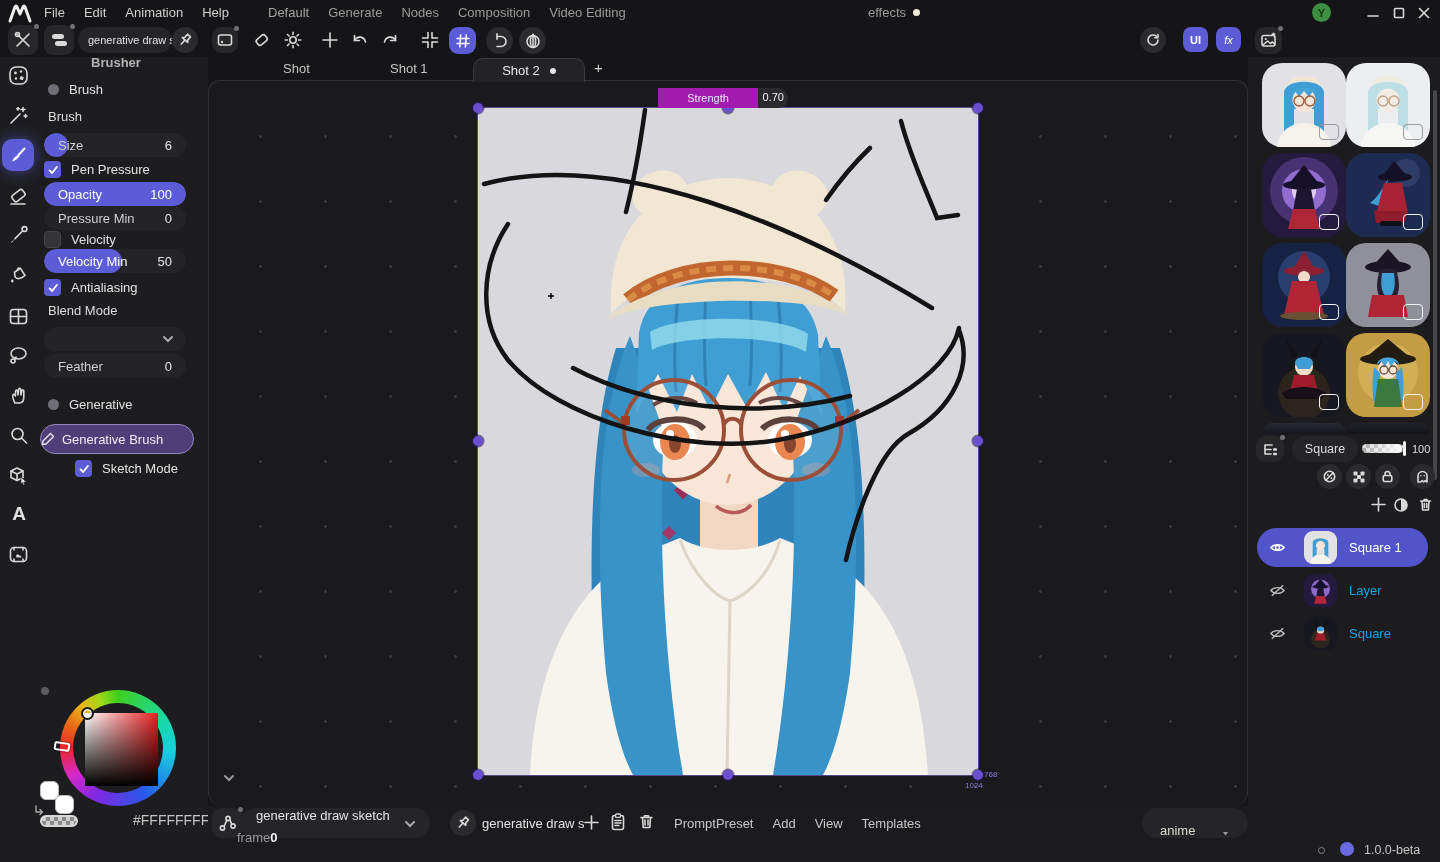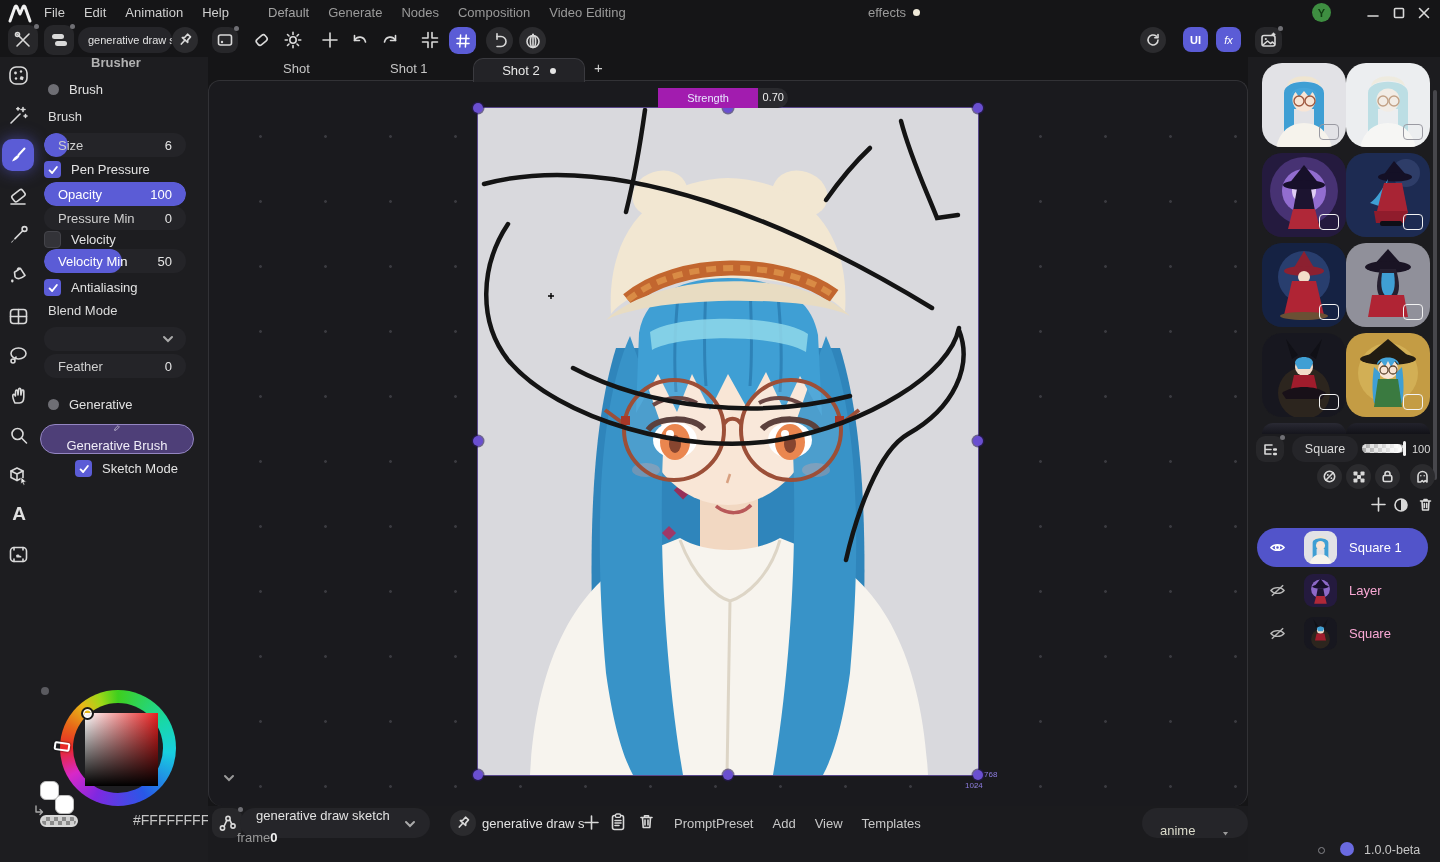--- a/index.html
+++ b/index.html
@@ -40,21 +40,21 @@
     background-image:radial-gradient(circle,#3a3a40 1.3px,transparent 1.5px);
     background-size:65px 65px; background-position:19px 23px; }
   .handle { position:absolute; width:10px; height:10px; border-radius:50%; background:#6a4fd0; box-shadow:0 0 0 1.5px rgba(40,25,90,.6); z-index:5; }
   .thumb { position:absolute; width:84px; height:84px; border-radius:20px; overflow:hidden; background:#222; }
   .thumb svg { display:block; width:100%; height:100%; }
   .tbadge { position:absolute; right:7px; bottom:7px; width:20px; height:16px; border:1.6px solid #f2f2f2; border-radius:4px; }
   .tbadge.dim { border-color:#9a9aa2; }
   .lrow { position:absolute; left:1257px; width:171px; height:39px; border-radius:20px; display:flex; align-items:center; }
   .lthumb { width:33px; height:33px; border-radius:9px; overflow:hidden; margin-left:18px; flex:none; }
   .lthumb svg { display:block; width:100%; height:100%; }
-  .lname { margin-left:12px; color:#f9a8d4; }
+  .lname { margin-left:12px; color:#0ea5e9; }
   .tabtxt { color:#c6c6c6; }
   .tiny { font-size:11px; }
 </style>
 </head>
 <body>
 
 <div class="app">
 
   <div class="abs" style="left:8px; top:3px;">
     <svg width="24" height="20" viewBox="0 0 24 20">
@@ -367,21 +367,21 @@
   <div class="srow" style="top:354px;">
     <span class="lbl">Feather</span>
     <span class="val">0</span>
   </div>
 
   <div class="abs row" style="left:48px; top:397px; gap:10px;">
     <span class="radio-dot"></span>
     <span style="color:#e0e0e0;">Generative</span>
   </div>
 
-  <div class="abs" style="left:40px; top:424px; width:154px; height:30px; background:#4e3f78; border:1.5px solid #9486c2; border-radius:16px; display:flex; align-items:center; justify-content:flex-end; gap:7px;flex-direction:column;">
+  <div class="abs" style="left:40px; top:424px; width:154px; height:30px; background:#4e3f78; border:1.5px solid #9486c2; border-radius:16px; display:flex; align-items:center; justify-content:flex-start; gap:7px;">
     <svg width="14" height="14" viewBox="0 0 14 14">
         <path d="M9.5,1.5 L12.5,4.5 L5,12 L1.5,12.5 L2,9 Z" fill="none" stroke="#ece8f6" stroke-width="1.4" stroke-linejoin="round"></path>
       </svg>
     <span style="color:#f0edf8;">Generative Brush</span>
   </div>
 
   <div class="abs row" style="left:44px; top:460px;padding-left:31px;">
     <span class="chk">
         <svg width="12" height="12" viewBox="0 0 14 14">
           <path d="M3,7.5 L6,10.5 L11.5,3.5" stroke="#fff" stroke-width="2.2" fill="none" stroke-linecap="round" stroke-linejoin="round"></path>

